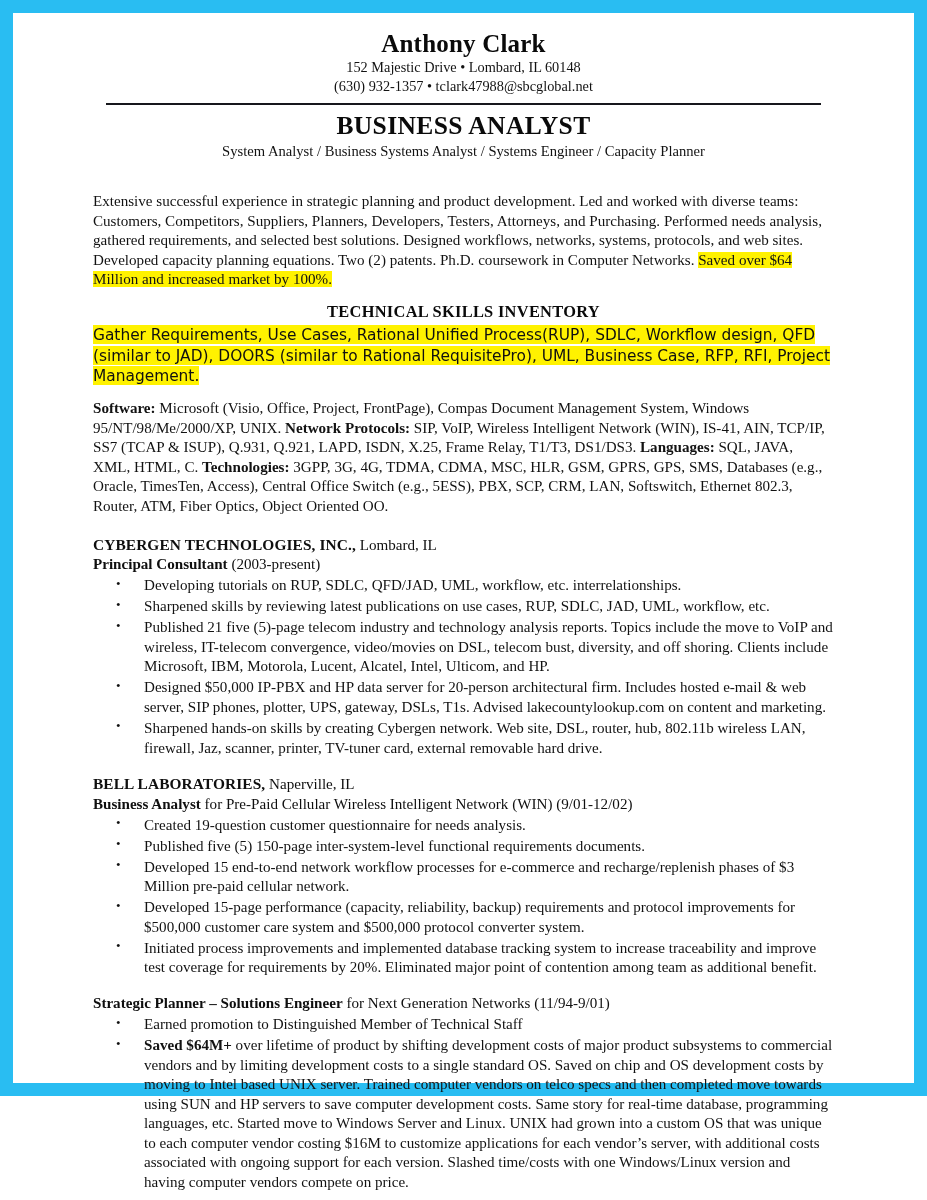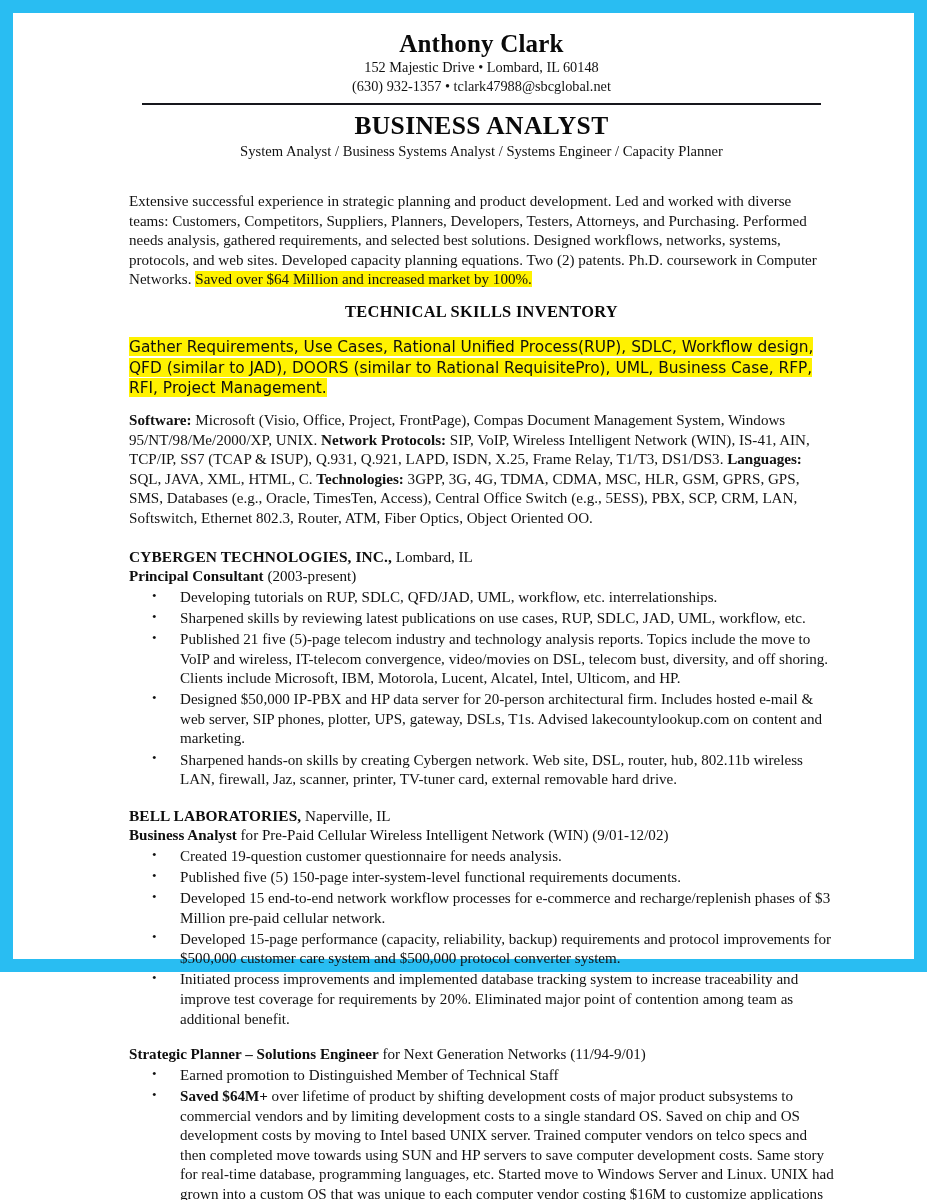--- a/index.html
+++ b/index.html
@@ -9,25 +9,24 @@
   }
   body {
     width: 927px;
     height: 1200px;
     overflow: hidden;
     font-family: "Liberation Serif", "DejaVu Serif", serif;
   }
   .page {
     position: relative;
     width: 927px;
-    height: 972px;
+    height: 1096px;
     box-sizing: border-box;
     border: 13px solid #29BDF2;
     background: #ffffff;
-    padding-left: 36px;
   }
   .sheet {
     position: relative;
     width: 100%;
     height: 100%;
     box-sizing: border-box;
     padding: 17px 80px 0 80px;
     background: #ffffff;
   }
 
@@ -89,21 +88,21 @@
   }
   .para.tight { margin-top: 13px; }
   .hl {
     background: #FFF200;
     box-decoration-break: clone;
     -webkit-box-decoration-break: clone;
   }
 
   
   .skills-hl {
-    margin-top: 15px;
+    margin-top: 3px;
     font-family: "DejaVu Sans", "Liberation Sans", sans-serif;
     font-size: 15.4px;
     line-height: 1.335;
     color: #101010;
   }
   .skills-hl .hl { padding: 0.5px 0; }
 
   
   .exp-block { margin-top: 16px; }
   .exp-block.first { margin-top: 18px; }

